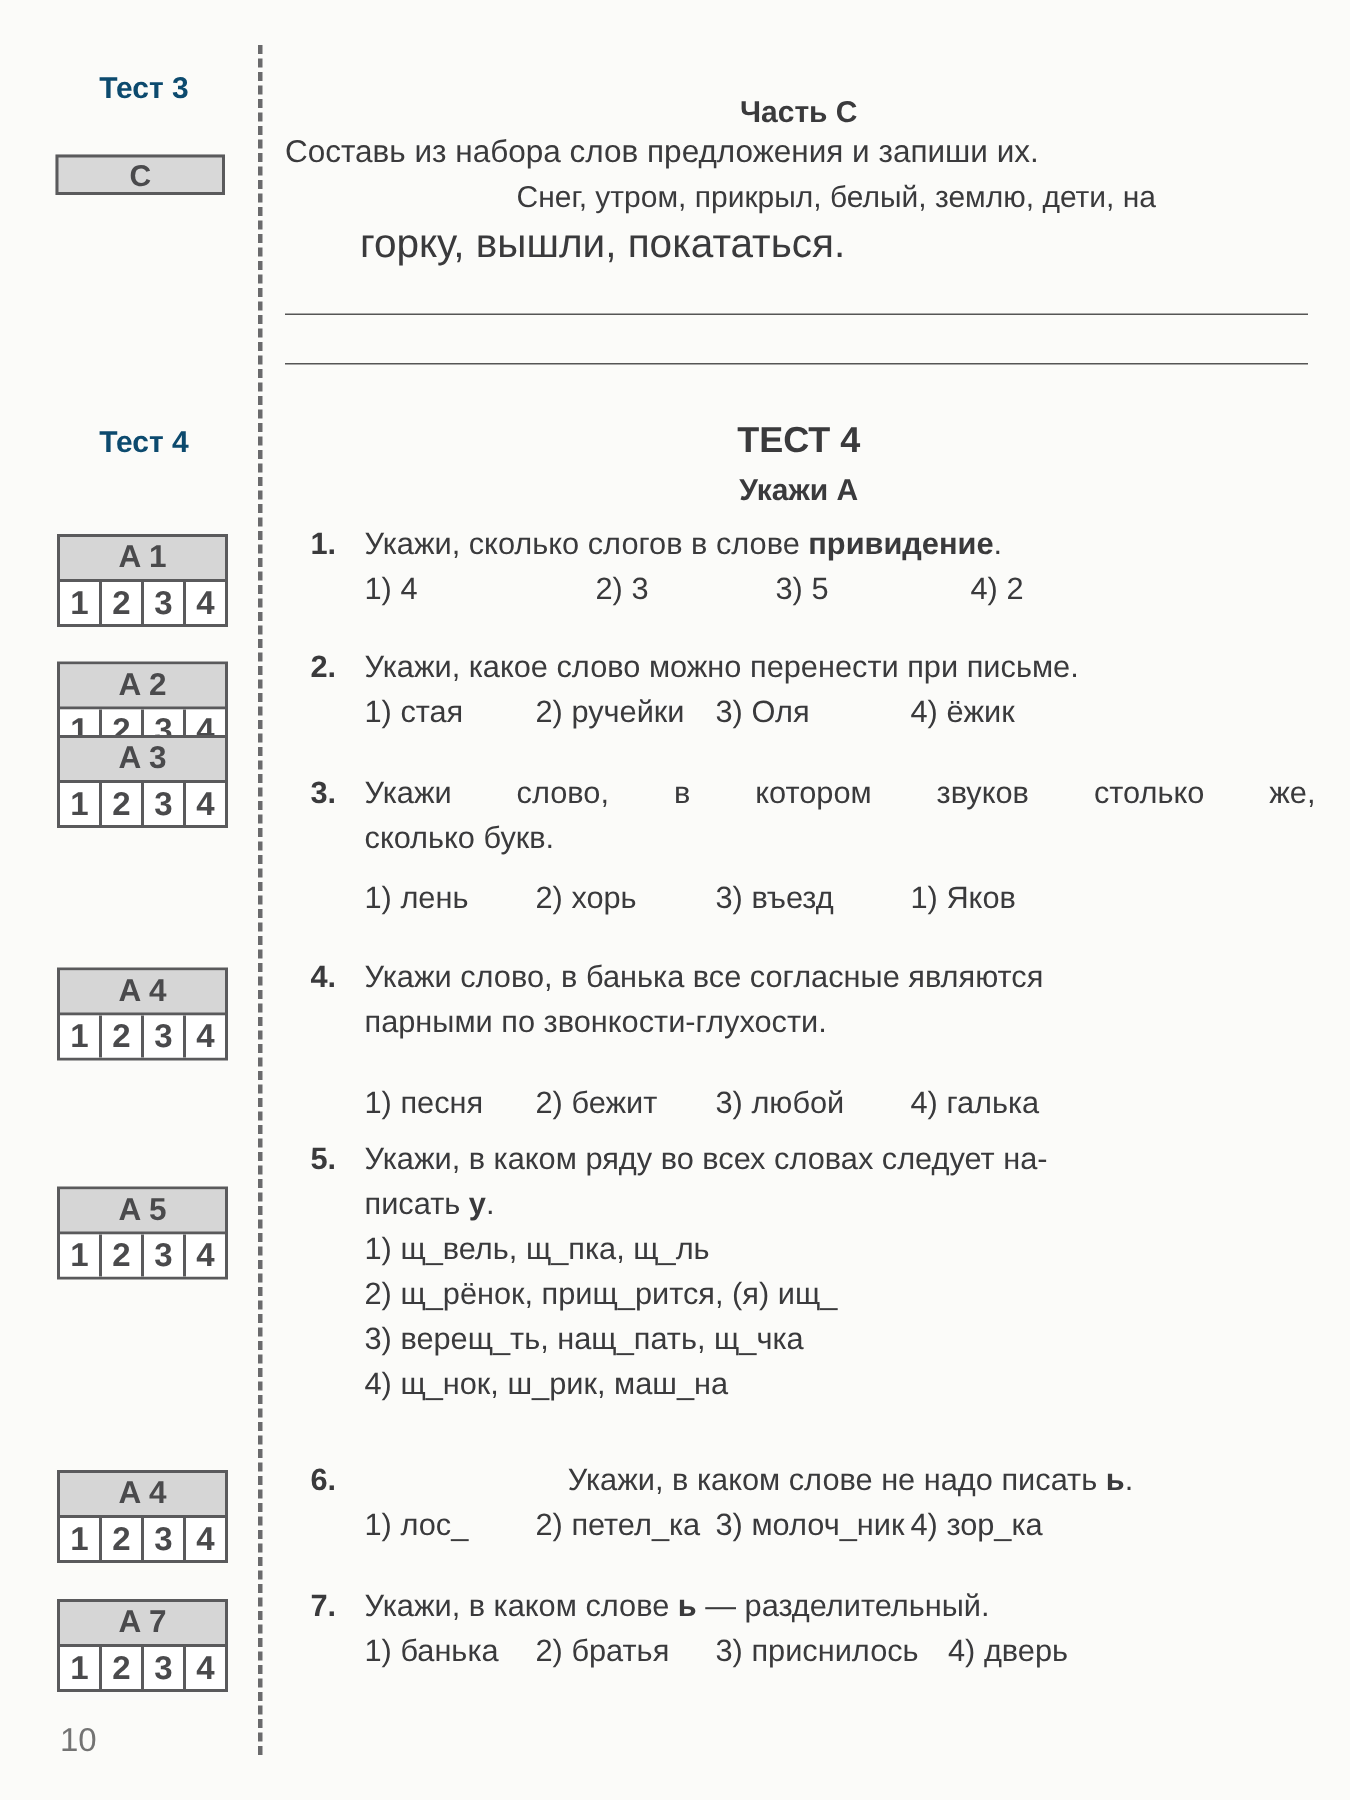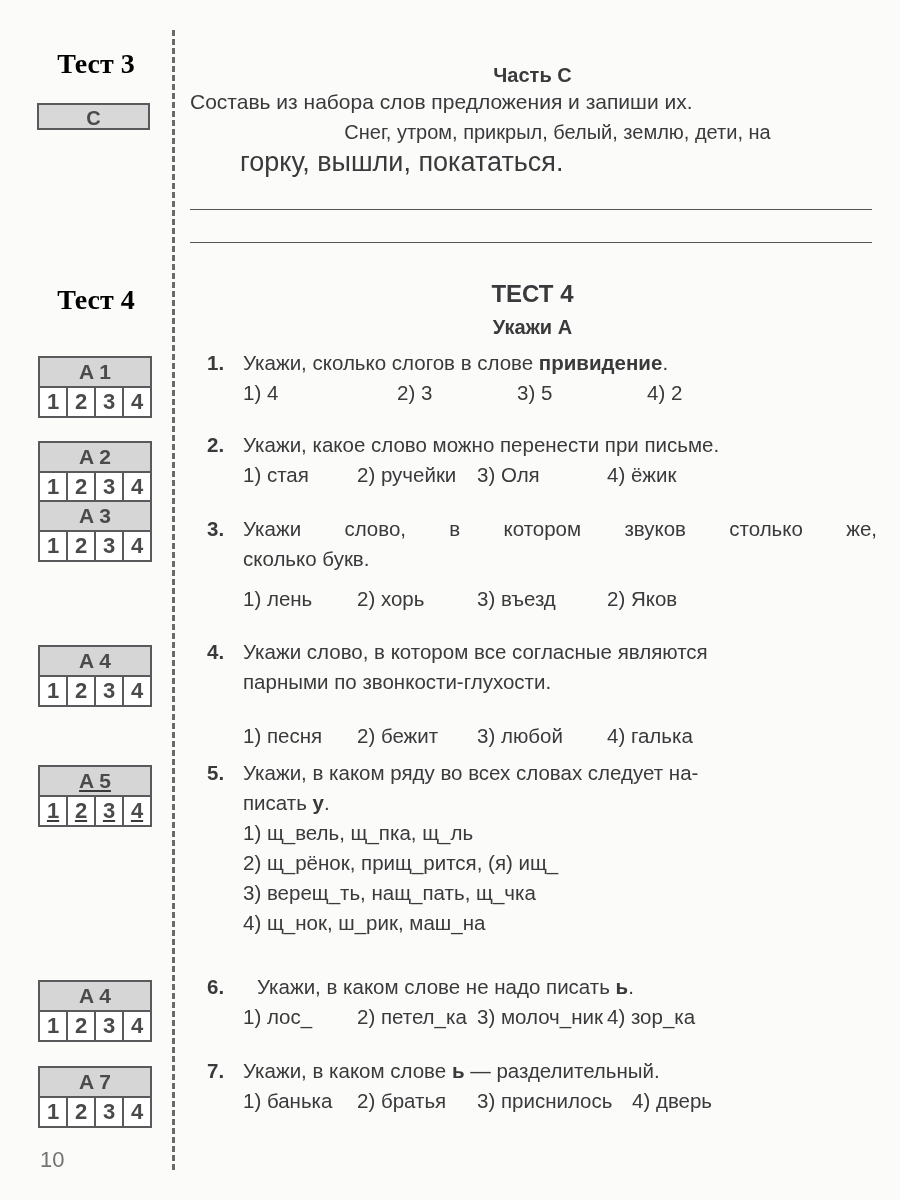--- a/index.html
+++ b/index.html
@@ -9,21 +9,21 @@
     font-family:"Liberation Sans", sans-serif;
     color:#3a3a3c;
   }
   .divider {
     position:absolute; left:172px; top:30px; height:1140px; width:0;
     border-left:3px dashed #6a6a6c;
   }
   
   .test-label {
     position:absolute; left:40px; width:112px; text-align:center;
-    font-weight:bold; font-size:28px; color:#000000;font-family:Liberation Serif, serif;
+    font-weight:bold; font-size:20px; color:#0c4a6e;
   }
   .cbox {
     position:absolute; left:37px; top:103px; width:113px; height:27px;
     border:2px solid #5a5a5c; background:#d8d8d8;
     text-align:center; font-weight:bold; font-size:20px; line-height:27px; color:#4a4a4c;
     box-sizing:border-box;
   }
   .abox {
     position:absolute; left:38px; width:114px; border:2px solid #5a5a5c; box-sizing:border-box;
   }
@@ -73,39 +73,39 @@
 </div>
 <div class="abox" style="top:441px;">
   <div class="hdr">A 2</div>
   <div class="opts">
     <div class="opt">1</div>
     <div class="opt">2</div>
     <div class="opt">3</div>
     <div class="opt">4</div>
   </div>
 </div>
-<div class="abox" style="top:500px;">
+<div class="abox" style="top:490px;">
   <div class="hdr">A 3</div>
   <div class="opts">
     <div class="opt">1</div>
     <div class="opt">2</div>
     <div class="opt">3</div>
     <div class="opt">4</div>
   </div>
 </div>
 <div class="abox" style="top:645px;">
   <div class="hdr">A 4</div>
   <div class="opts">
     <div class="opt">1</div>
     <div class="opt">2</div>
     <div class="opt">3</div>
     <div class="opt">4</div>
   </div>
 </div>
-<div class="abox" style="top:765px;text-decoration:underline;">
+<div class="abox" style="top:791px;">
   <div class="hdr">A 5</div>
   <div class="opts">
     <div class="opt">1</div>
     <div class="opt">2</div>
     <div class="opt">3</div>
     <div class="opt">4</div>
   </div>
 </div>
 <div class="abox" style="top:980px;">
   <div class="hdr">A 4</div>
@@ -165,27 +165,27 @@
 </div>
 
 <div class="q" style="top:514px;">
   <span class="qn">3.</span>
   <div class="qb" style="text-align:justify; text-align-last:justify;">Укажи слово, в котором звуков столько же,</div>
   <div class="qb">сколько букв.</div>
   <div class="opts-row" style="margin-top:10px;">
     <span style="width:114px">1) лень</span>
     <span style="width:120px">2) хорь</span>
     <span style="width:130px">3) въезд</span>
-    <span>2) Яков</span>
+    <span>1) Яков</span>
   </div>
 </div>
 
 <div class="q" style="top:637px;">
   <span class="qn">4.</span>
-  <div class="qb">Укажи слово, в котором все согласные являются</div>
+  <div class="qb">Укажи слово, в банька все согласные являются</div>
   <div class="qb">парными по звонкости-глухости.</div>
   <div class="opts-row" style="margin-top:24px;">
     <span style="width:114px">1) песня</span>
     <span style="width:120px">2) бежит</span>
     <span style="width:130px">3) любой</span>
     <span>4) галька</span>
   </div>
 </div>
 
 <div class="q" style="top:758px;">
@@ -193,21 +193,21 @@
   <div class="qb">Укажи, в каком ряду во всех словах следует на-</div>
   <div class="qb"><span>писать </span><b>у</b><span>.</span></div>
   <div class="qb">1) щ_вель, щ_пка, щ_ль</div>
   <div class="qb">2) щ_рёнок, прищ_рится, (я) ищ_</div>
   <div class="qb">3) верещ_ть, нащ_пать, щ_чка</div>
   <div class="qb">4) щ_нок, ш_рик, маш_на</div>
 </div>
 
 <div class="q" style="top:972px;">
   <span class="qn">6.</span>
-  <div class="qb" style="padding-left:50px;"><span>Укажи, в каком слове не надо писать </span><b>ь</b><span>.</span></div>
+  <div class="qb" style="padding-left:50px;text-align:center;"><span>Укажи, в каком слове не надо писать </span><b>ь</b><span>.</span></div>
   <div class="opts-row">
     <span style="width:114px">1) лос_</span>
     <span style="width:120px">2) петел_ка</span>
     <span style="width:130px">3) молоч_ник</span>
     <span>4) зор_ка</span>
   </div>
 </div>
 
 <div class="q" style="top:1056px;">
   <span class="qn">7.</span>

